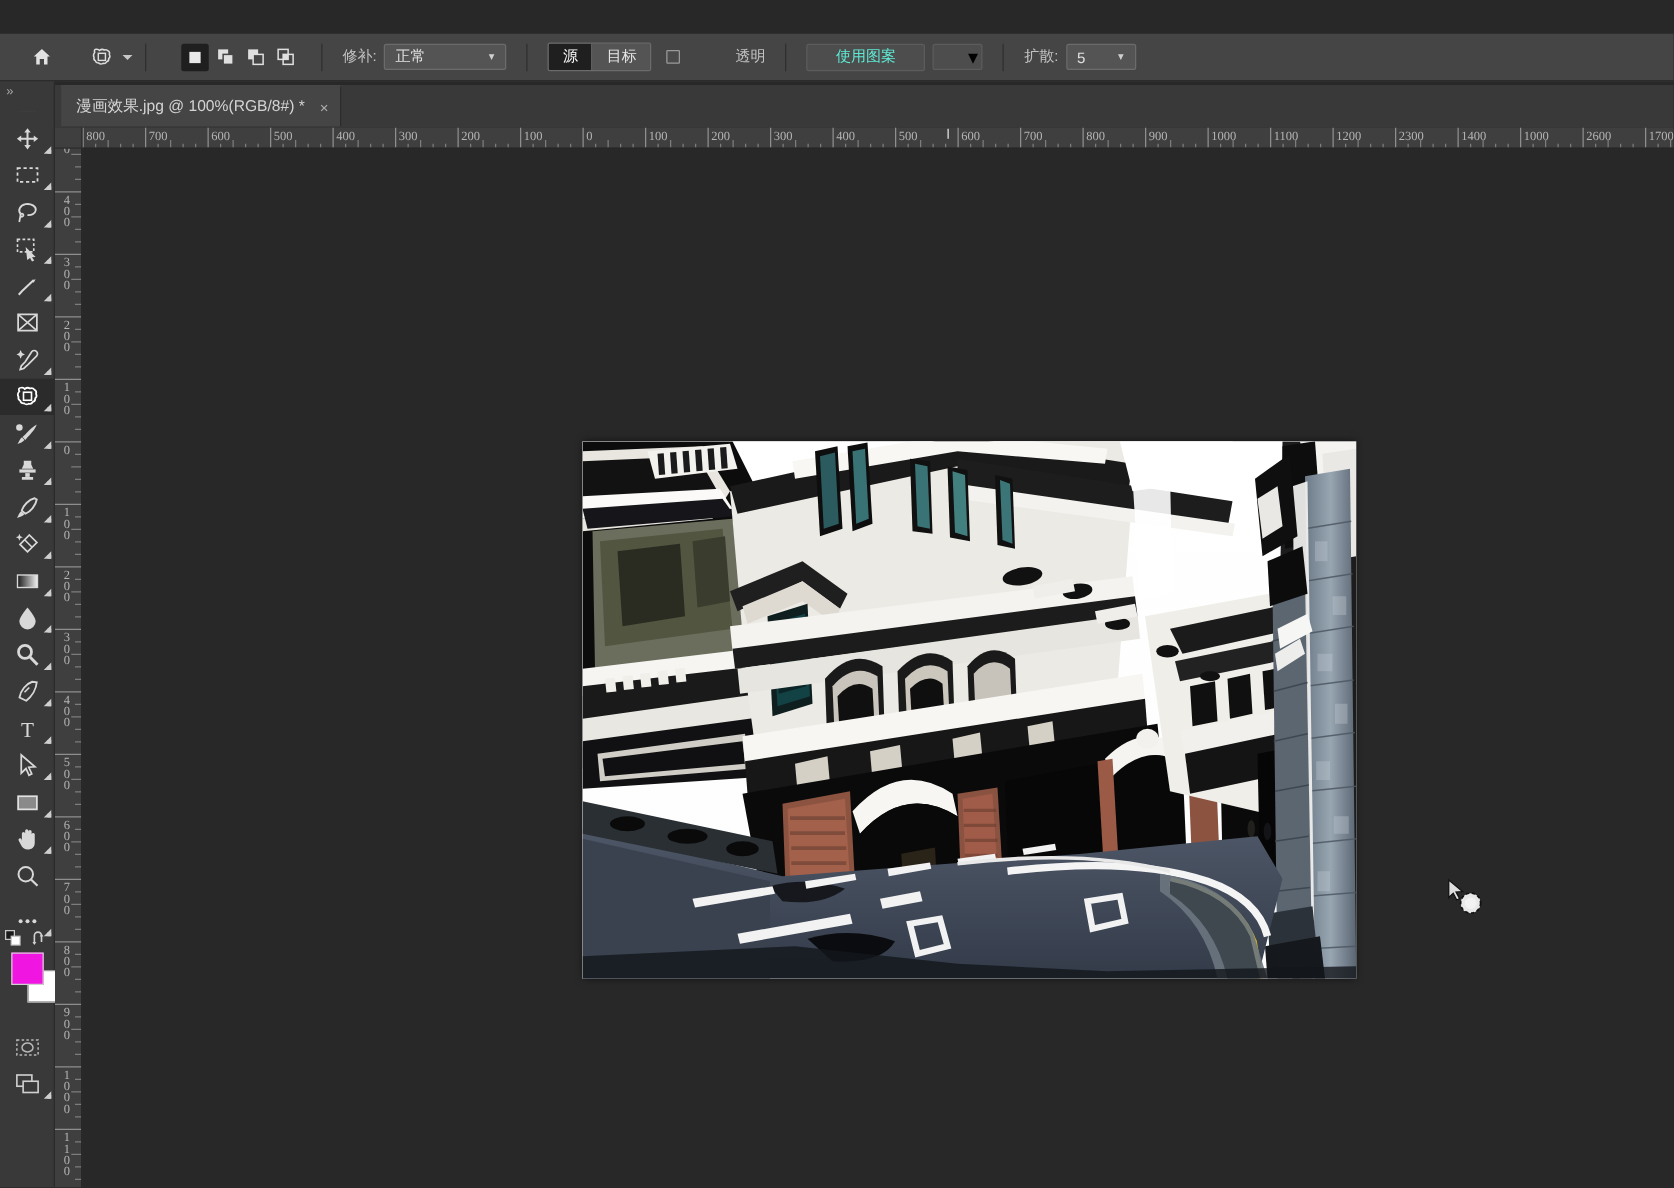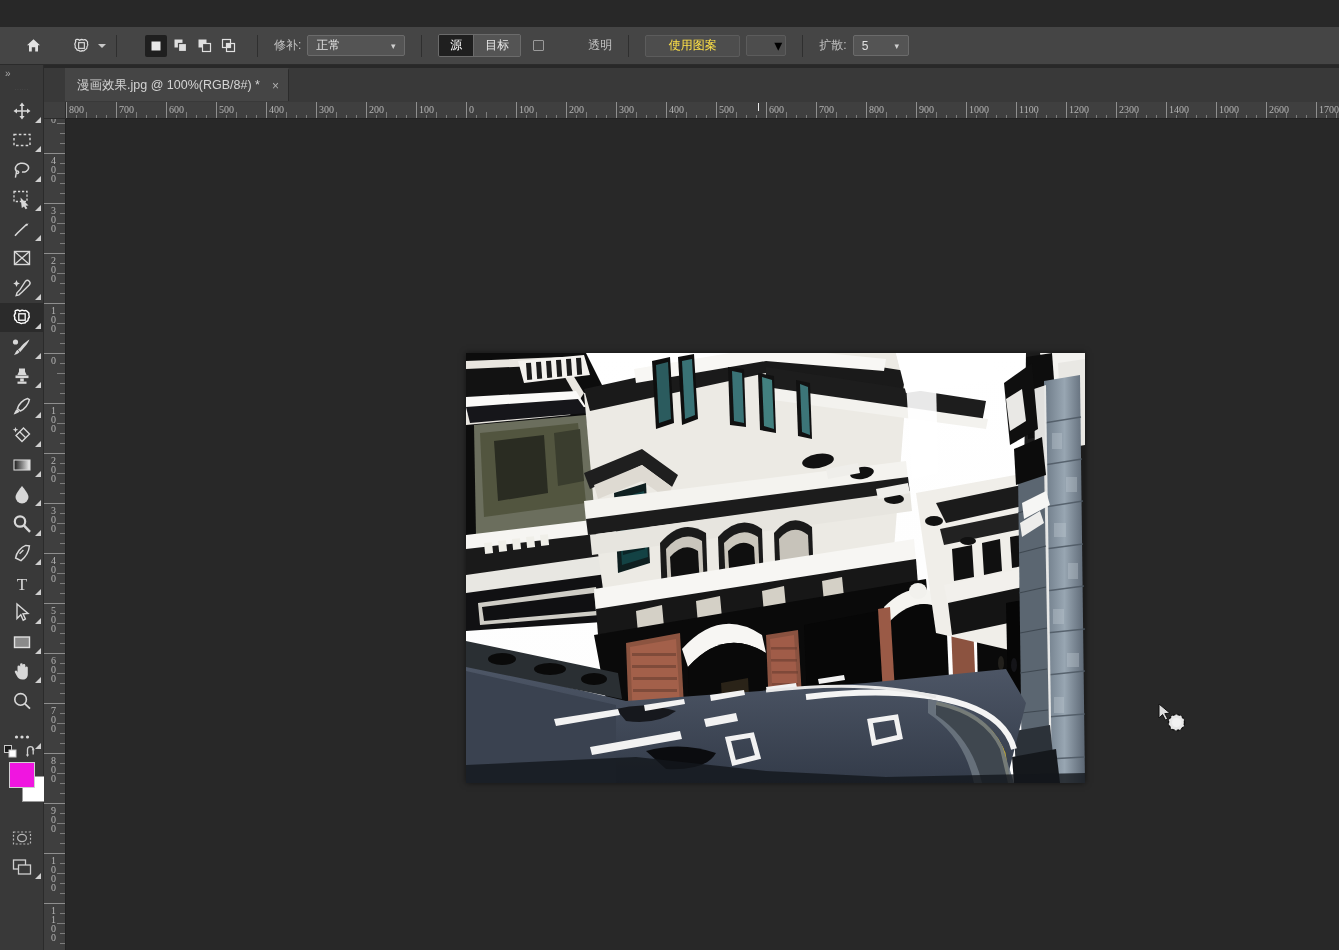--- a/index.html
+++ b/index.html
@@ -85,21 +85,21 @@
 
   .chk-wrap { display: flex; align-items: center; margin-left: 12px; gap: 38px; }
   .chkbox {
     width: 11px; height: 11px; border: 1px solid #9a9a9a;
     background: #4a4a4a; border-radius: 1px; margin-right: 6px;
   }
 
   .btn-disabled {
     height: 22px; padding: 0 6px; background: #4d4d4d;
     border: 1px solid #5c5c5c; border-radius: 2px;
-    color: #fde047; font-size: 12px;
+    color: #5eead4; font-size: 12px;
     display: flex; align-items: center; justify-content: center;
   }
   .swatch-combo {
     width: 40px; height: 21px; background: #4d4d4d;
     border: 1px solid #5c5c5c; border-radius: 2px;
     display: flex; align-items: center; justify-content: flex-end;
     padding-right: 3px;
   }
 
   
@@ -171,21 +171,21 @@
   .ruler-marker {
     position: absolute; top: 1px; width: 1px; height: 8px; background: #e8e8e8;
   }
 
   
   .tabbar {
     position: absolute; left: 44px; top: 68px; width: 1295px; height: 34px;
     background: #393939;
   }
   .doctab {
-    position: absolute; left: 21px; top: 0; height: 33px;
+    position: absolute; left: 5px; top: 0; height: 33px;
     background: #454545; border-right: 1px solid #2b2b2b;
     display: flex; align-items: center; padding: 0 9px 0 12px;
     border-top: 2px solid #454545;
   }
   .doctab .title { color: #d4d4d4; font-size: 12.5px; white-space: nowrap; }
   .doctab .closex { color: #b0b0b0; font-size: 12px; margin-left: 12px; }
 
   
   .canvas-area {
     position: absolute; left: 66px; top: 119px; width: 1273px; height: 831px;

